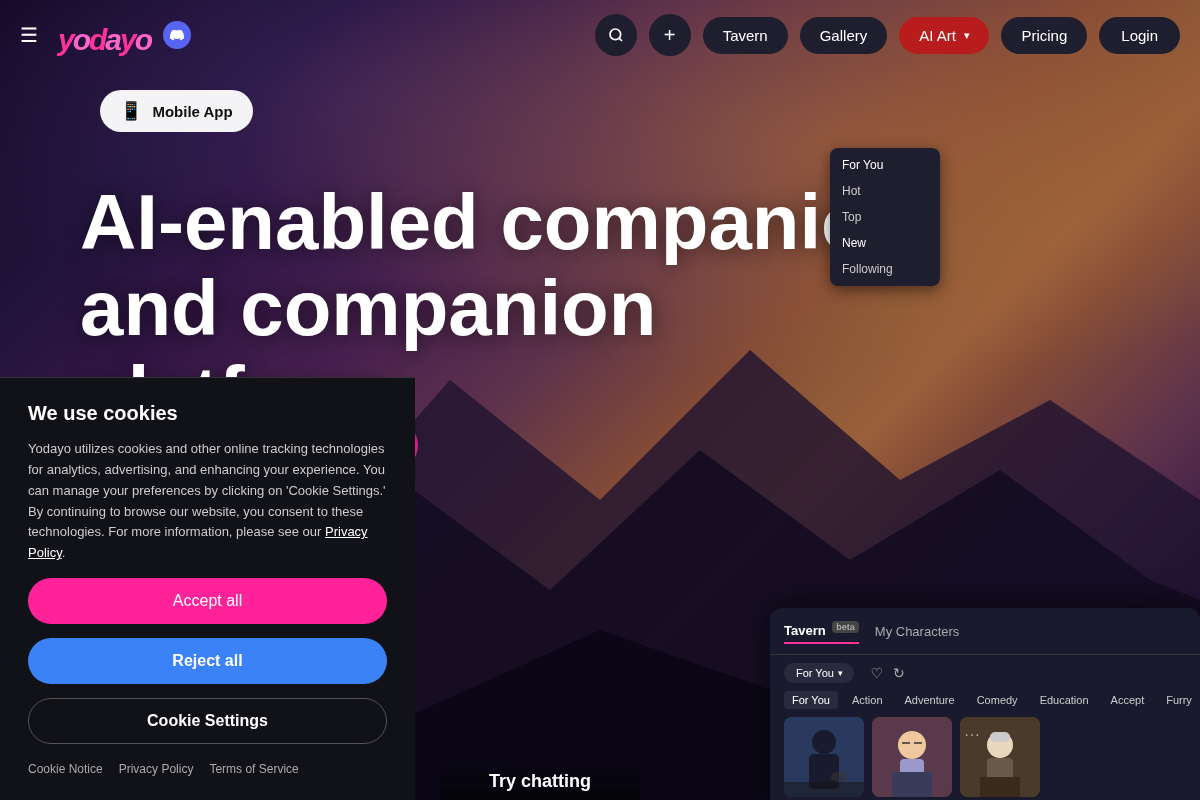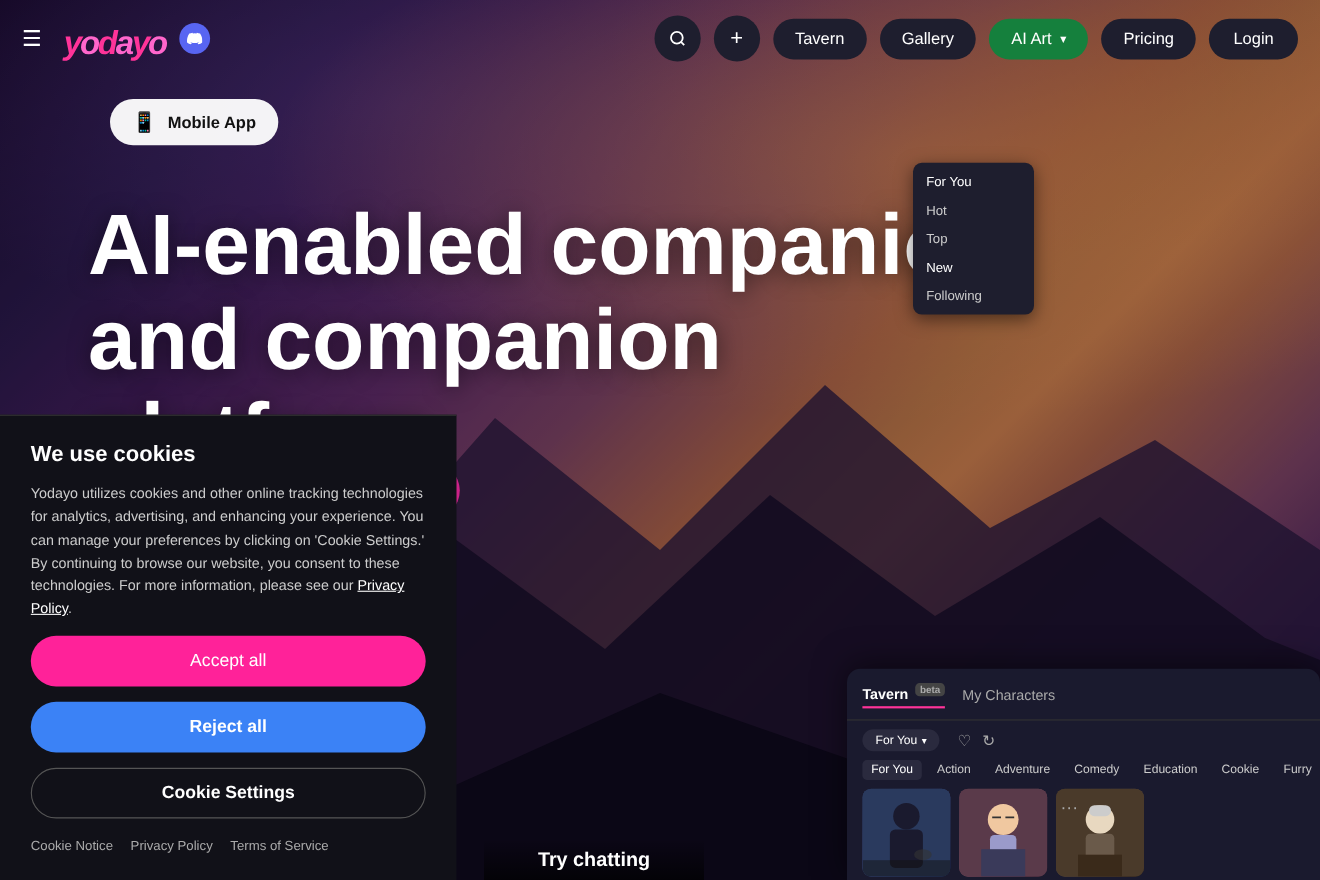--- a/index.html
+++ b/index.html
@@ -128,21 +128,21 @@
       padding: 10px 20px;
       font-size: 15px;
       cursor: pointer;
       font-weight: 500;
       display: flex;
       align-items: center;
       gap: 6px;
     }
 
     .nav-btn.active {
-      background: #15803d;
+      background: #b91c1c;
     }
 
     .nav-btn .chevron {
       font-size: 11px;
       margin-left: 2px;
     }
 
     .nav-login {
       background: #1e1e2e;
       color: white;
@@ -570,21 +570,21 @@
       <span>↻</span>
     </div>
   </div>
 
   <div class="app-tags">
     <span class="app-tag selected">For You</span>
     <span class="app-tag">Action</span>
     <span class="app-tag">Adventure</span>
     <span class="app-tag">Comedy</span>
     <span class="app-tag">Education</span>
-    <span class="app-tag">Cookie</span>
+    <span class="app-tag">Accept</span>
     <span class="app-tag">Furry</span>
 
   </div>
 
   <div class="app-cards">
     <div class="app-card card-img-1">
       
       <svg width="80" height="80" viewBox="0 0 80 80">
         <rect width="80" height="80" fill="#2a3a5e"></rect>
         <circle cx="40" cy="25" r="12" fill="#1a1a2e"></circle>

